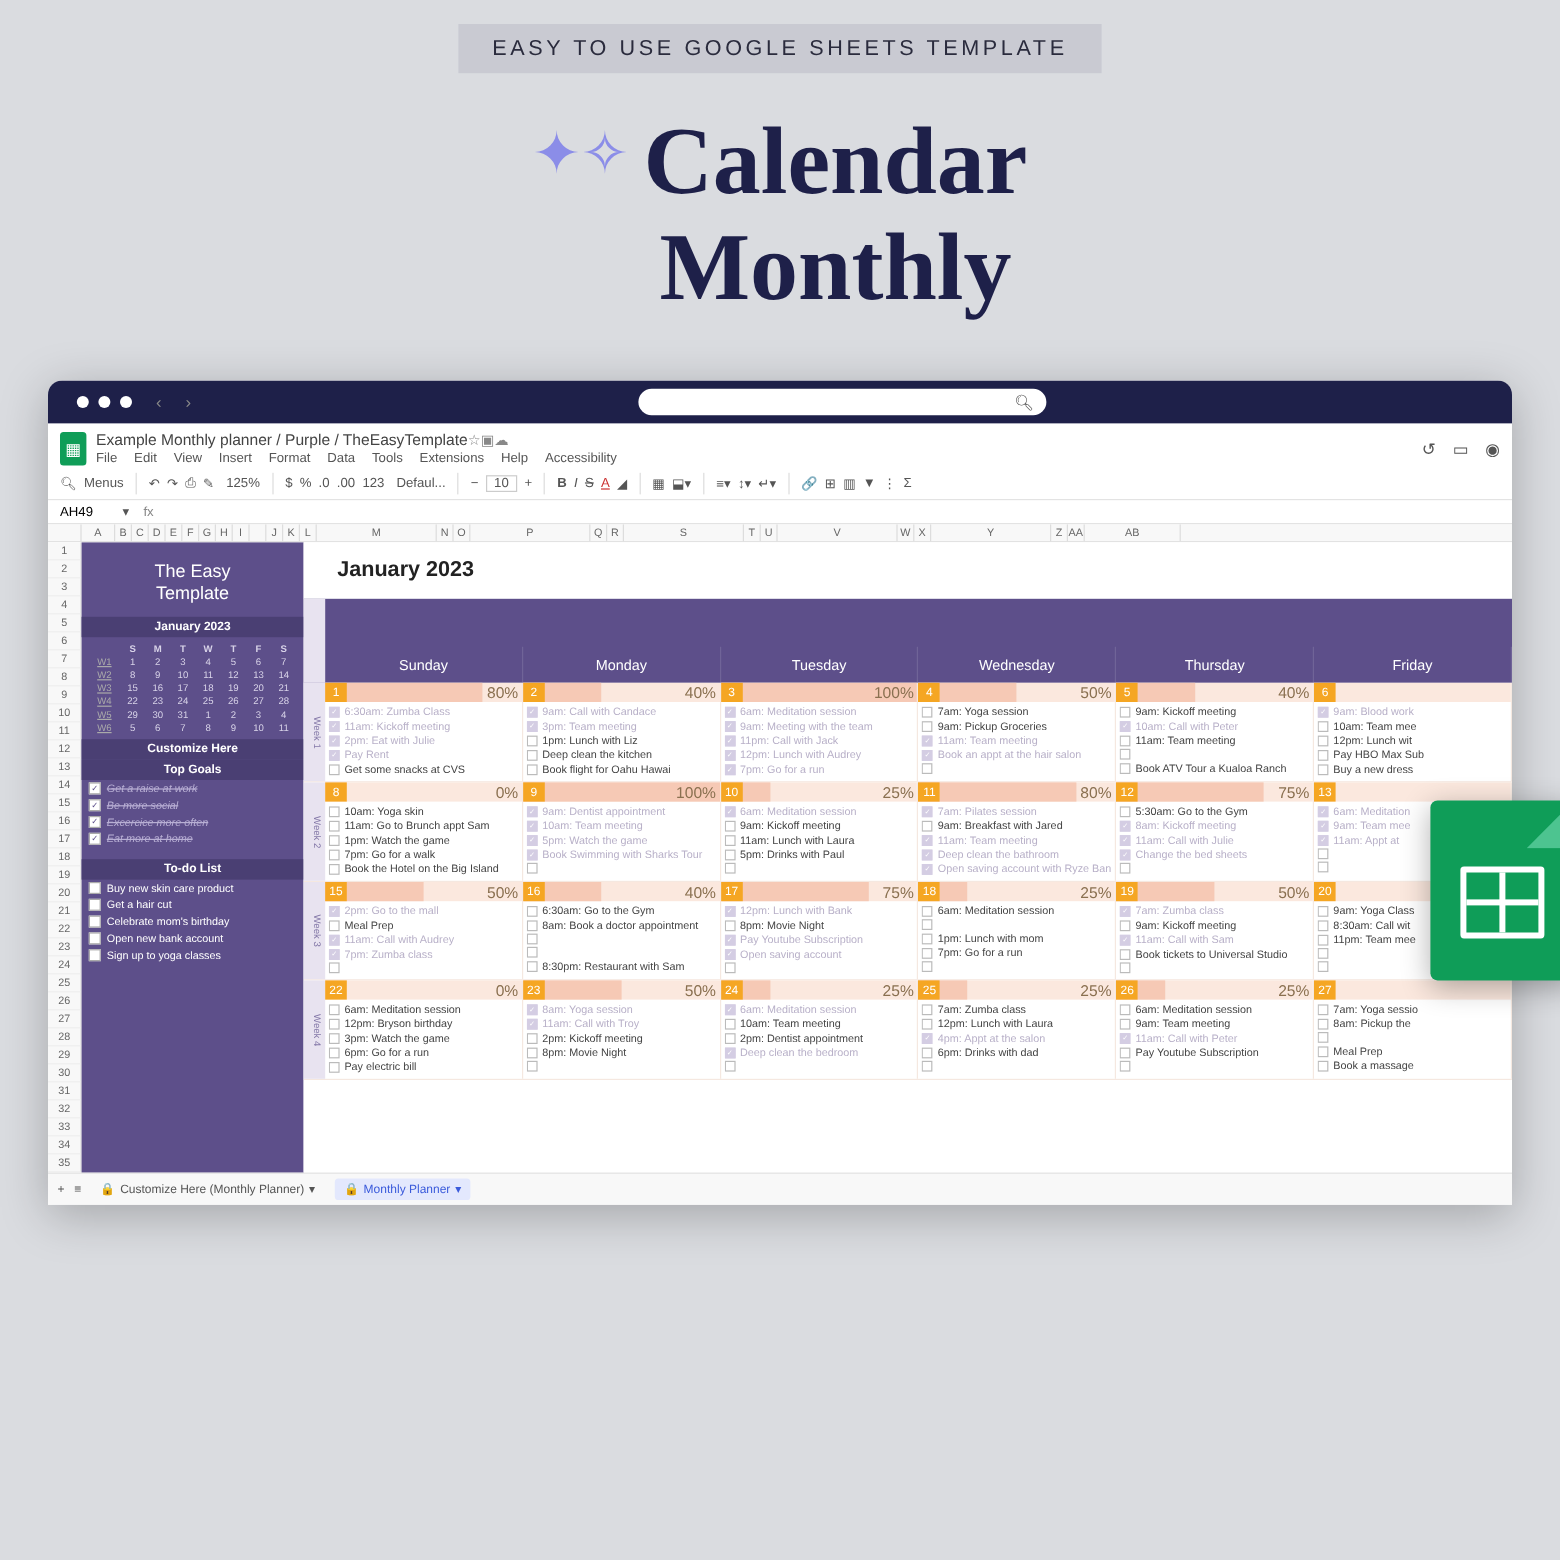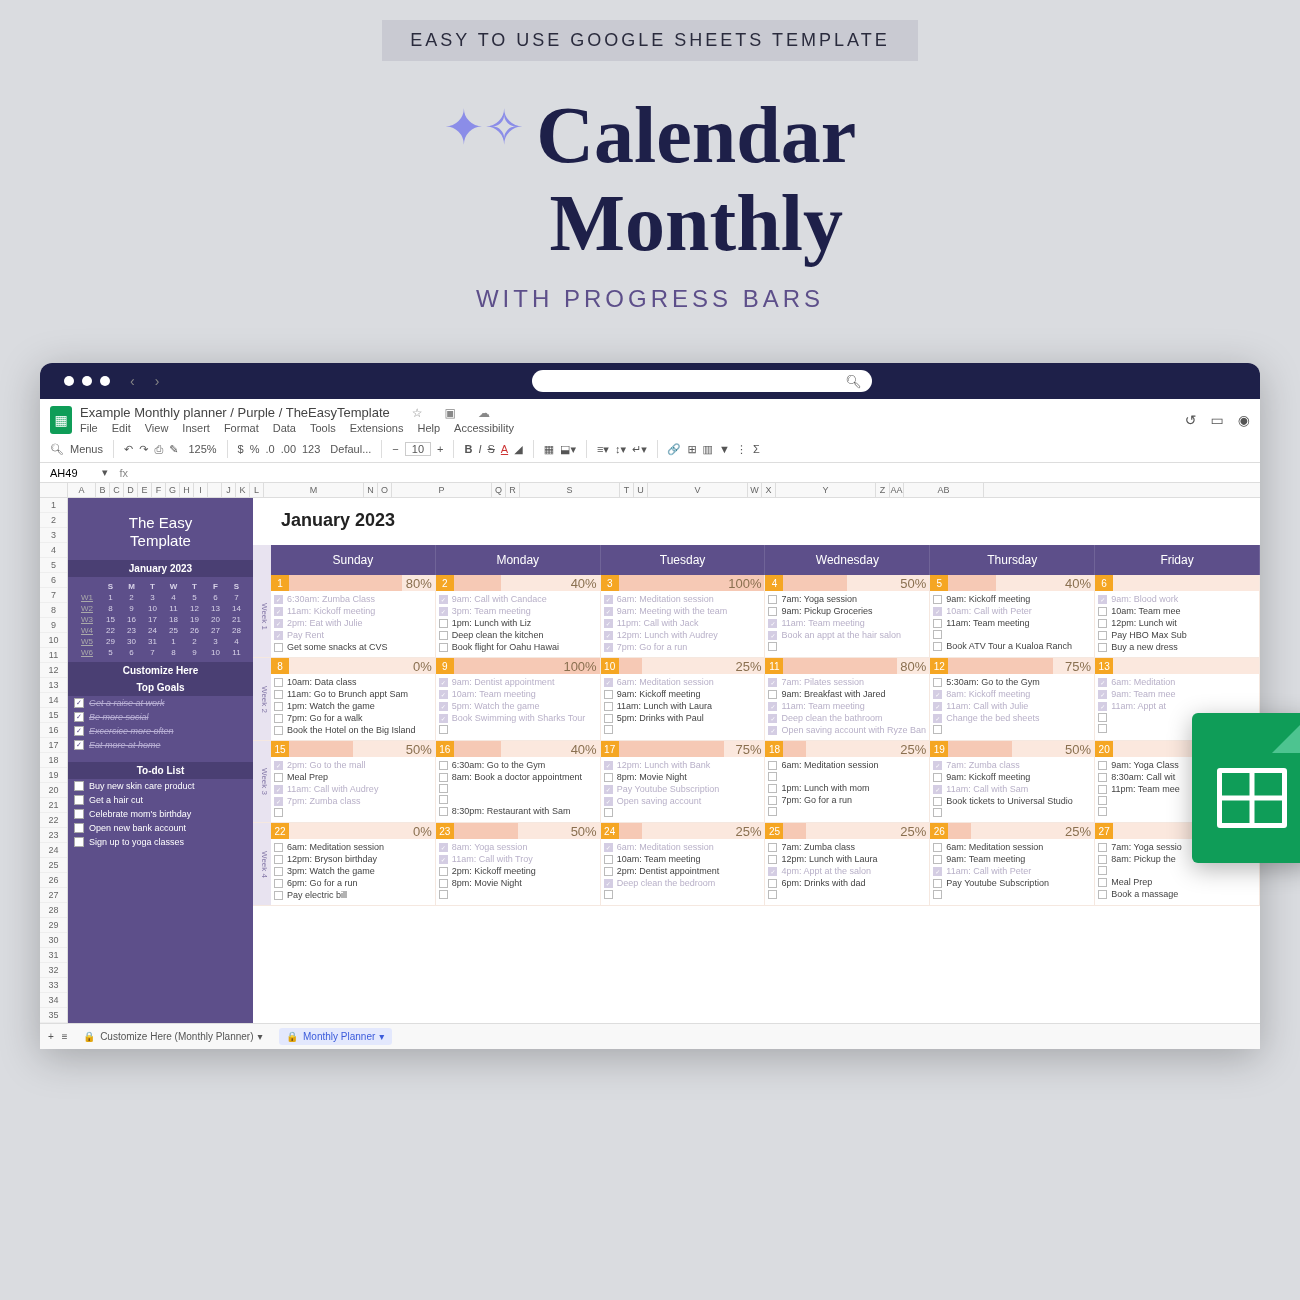--- a/index.html
+++ b/index.html
@@ -12,21 +12,21 @@
 .subtitle { color:#5d4f8a; letter-spacing:4px; font-size:24px; font-weight:500; margin-top:18px; }
 .browser-frame { margin:50px 40px 0; background:#fff; border-radius:12px 12px 0 0; box-shadow:0 8px 40px rgba(0,0,0,.25); overflow:hidden; position:relative; }
 .browser-bar { background:#1e2049; height:36px; display:flex; align-items:center; padding:0 24px; gap:8px; }
 .dot { width:10px; height:10px; border-radius:50%; background:#fff; }
 .nav-arrows { color:#888; margin-left:12px; font-size:14px; }
 .url-bar { background:#fff; border-radius:16px; height:22px; flex:0 0 340px; margin-left:auto; margin-right:auto; display:flex; align-items:center; justify-content:flex-end; padding:0 10px; }
 .url-bar span { font-size:13px; color:#555; }
 .sheets-header { background:#fff; padding:6px 10px 2px; display:flex; align-items:center; gap:8px; font-size:12px; color:#333; }
 .sheets-logo { width:22px; height:28px; background:#0f9d58; border-radius:3px; display:flex; align-items:center; justify-content:center; color:#fff; font-size:14px; }
 .doc-info { flex:1; }
-.doc-title { font-size:13px; color:#444; display:flex; align-items:center; gap:22px; }
+.doc-title { font-size:13px; color:#444; display:flex; align-items:center; gap:0; }
 .doc-title .icn { color:#888; font-size:12px; }
 .menu-bar { display:flex; gap:14px; font-size:11px; color:#555; margin-top:2px; }
 .header-icons { display:flex; gap:14px; align-items:center; font-size:14px; color:#555; }
 .toolbar { background:#fff; border-bottom:1px solid #ddd; padding:4px 10px; display:flex; align-items:center; gap:10px; font-size:11px; color:#555; }
 .toolbar .grp { display:flex; gap:6px; align-items:center; }
 .toolbar .sep { width:1px; height:18px; background:#ddd; }
 .cell-ref { background:#fff; padding:3px 10px; display:flex; align-items:center; gap:12px; font-size:11px; color:#555; border-bottom:1px solid #ddd; }
 .cell-ref input { border:none; font-size:11px; width:40px; }
 .col-headers { display:flex; background:#f8f8f8; border-bottom:1px solid #ddd; font-size:9px; color:#666; }
 .col-h { border-right:1px solid #ddd; text-align:center; padding:2px 0; }
@@ -46,21 +46,21 @@
 .goal-item,.todo-item { display:flex; align-items:center; gap:5px; padding:2px 6px; font-size:9px; }
 .chk { width:10px; height:10px; border:1px solid #aaa; background:#fff; display:inline-flex; align-items:center; justify-content:center; font-size:7px; color:#5d4f8a; }
 .chk.on::before { content:"✓"; }
 .done-txt { font-style:italic; color:#b8afd4; text-decoration:line-through; }
 .main-area { flex:1; background:#fff; overflow:hidden; }
 .month-title { font-size:18px; font-weight:700; padding:12px 0 14px 28px; color:#222; }
 .cal-grid { }
 .day-headers { display:flex; background:#5d4f8a; color:#fff; font-size:12px; }
 .day-h { text-align:center; padding:8px 0; }
 .wk-tab { width:18px; background:#e8e3f0; }
-.day-col { flex:1; min-width:0; border-right:1px solid rgba(255,255,255,.12); }
+.day-col { flex:1; min-width:0; border-right:1px solid rgba(255,255,255,.12);margin-top:40px; }
 .week-row { display:flex; border-bottom:1px solid #f5e8e0; }
 .wk-label { width:18px; background:#e8e3f0; color:#8478a8; font-size:8px; writing-mode:vertical-rl; text-align:center; padding:4px 2px; }
 .day-cell { flex:1; min-width:0; border-right:1px solid #f5e8e0; }
 .day-top { display:flex; align-items:center; height:16px; position:relative; background:#fbe8de; }
 .day-top .prog { position:absolute; left:0; top:0; bottom:0; background:#f6c9b5; }
 .day-num { background:#f5a623; color:#fff; font-size:10px; width:18px; height:16px; display:flex; align-items:center; justify-content:center; z-index:1; position:relative; }
 .pct { margin-left:auto; font-size:13px; color:#8a7050; padding-right:3px; z-index:1; position:relative; }
 .tasks { padding:2px 3px 4px; }
 .task { display:flex; align-items:center; gap:4px; font-size:9px; color:#444; padding:1px 0; white-space:nowrap; overflow:hidden; }
 .task .tc { width:9px; height:9px; border:1px solid #bbb; flex-shrink:0; display:inline-flex; align-items:center; justify-content:center; font-size:6px; }
@@ -81,21 +81,20 @@
 
 <div class="promo">
   <div class="tagline">EASY TO USE GOOGLE SHEETS TEMPLATE</div>
   <div class="title-wrap">
     <span class="sparkle">✦✧</span>
     <div>
       <div class="main-title">Calendar</div>
       <div class="main-title">Monthly</div>
     </div>
   </div>
-  <div class="subtitle">WITH PROGRESS BARS</div>
 </div>
 
 <div style="position:relative;">
 <div class="browser-frame">
   <div class="browser-bar">
     <span class="dot"></span>
     <span class="dot"></span>
     <span class="dot"></span>
     <span class="nav-arrows">‹</span>
     <span class="nav-arrows">›</span>
@@ -587,21 +586,21 @@
                 <div class="wk-label">Week 2</div>
                 <div class="day-cell">
                   <div class="day-top">
                     <div class="prog" style="width:0%"></div>
                     <span class="day-num">8</span>
                     <span class="pct">0%</span>
                   </div>
                   <div class="tasks">
                     <div class="task ">
                       <span class="tc"></span>
-                      <span>10am: Data class</span>
+                      <span>10am: Yoga skin</span>
                     </div>
                     <div class="task ">
                       <span class="tc"></span>
                       <span>11am: Go to Brunch appt Sam</span>
                     </div>
                     <div class="task ">
                       <span class="tc"></span>
                       <span>1pm: Watch the game</span>
                     </div>
                     <div class="task ">

